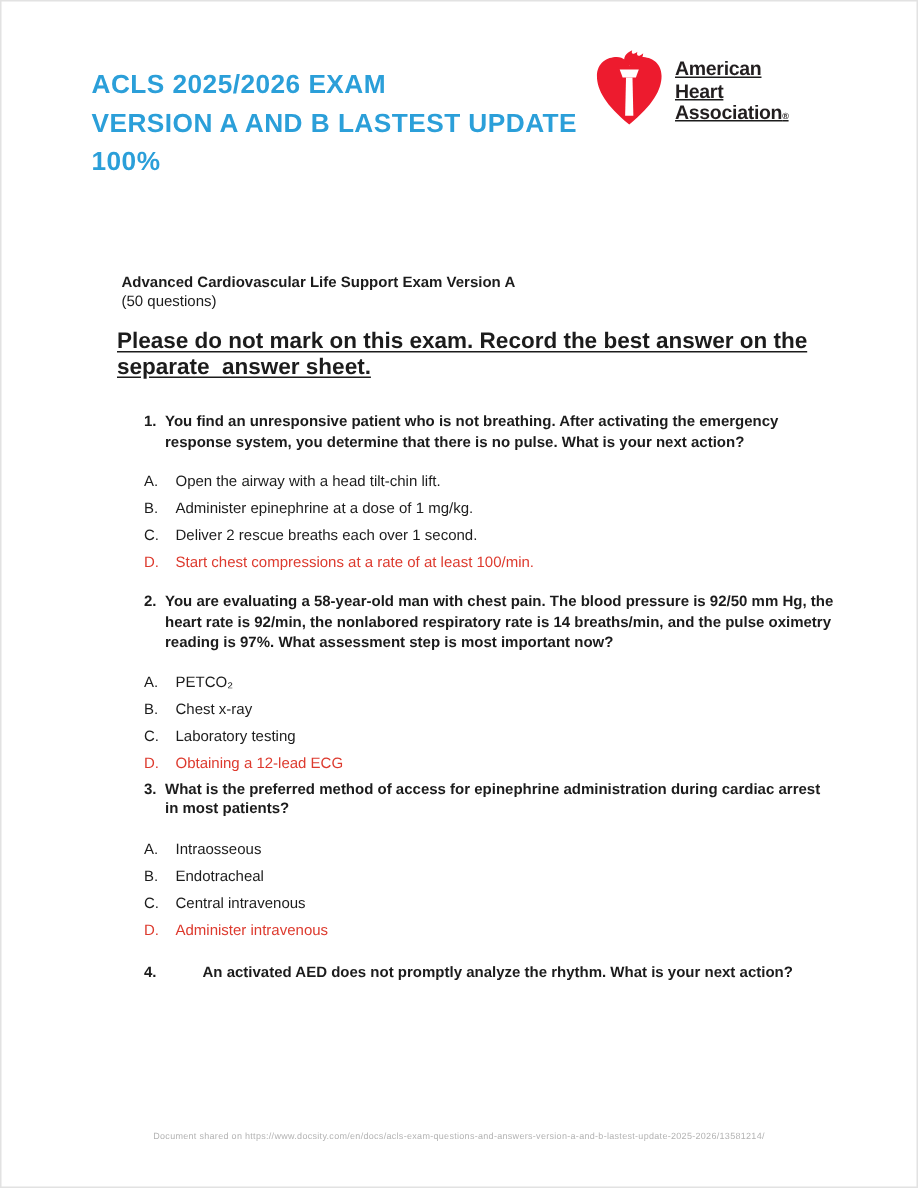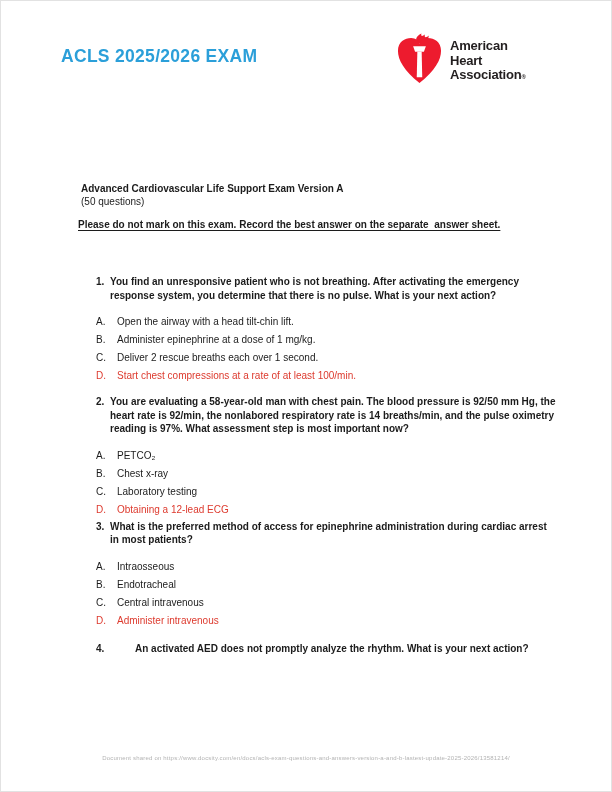--- a/index.html
+++ b/index.html
@@ -16,35 +16,35 @@
   .title-block{
     position:absolute;left:61px;top:44px;width:370px;
     font-family:Liberation Sans, sans-serif;
     font-weight:bold;
     font-size:17.5px;line-height:25.5px;
     letter-spacing:0.3px;
     color:#2b9fd9;
   }
   .logo{
     position:absolute;left:396px;top:33px;
-    display:flex;align-items:flex-start;
+    display:flex;align-items:flex-start;text-decoration:underline;
   }
   .logo-heart{width:47px;height:53px;display:block;}
   .logo-text{
     margin-left:7px;margin-top:6px;
     font-weight:bold;font-size:13px;line-height:14.5px;
     color:#221e1f;letter-spacing:-0.2px;
   }
   .logo-reg{font-size:6px;vertical-align:baseline;}
   
   .exam-info{position:absolute;left:78px;top:182px;width:470px;font-size:10px;}
   .exam-heading{font-weight:bold;margin-left:3px;line-height:13px;}
   .exam-sub{margin-left:3px;line-height:13px;}
   .instruction{
-    margin-top:11px;font-weight:bold;font-size:10px;
+    margin-top:11px;font-weight:bold;font-size:15px;
     text-decoration:underline;
     text-underline-offset:2px;
   }
   
   .questions{position:absolute;left:96px;top:275px;width:462px;}
   .question{margin:0;}
   .q-head{display:flex;font-weight:bold;font-size:10px;line-height:13.5px;margin-bottom:12px;}
   .q-num{flex:0 0 14px;}
   .q-wide .q-num{flex:0 0 39px;}
   .q-text{flex:1;}
@@ -62,20 +62,21 @@
     color:#b3b3b3;
   }
 </style>
 </head>
 <body>
 
 <div class="page">
 
   <div class="title-block">
     <div>ACLS 2025/2026 EXAM</div>
+    <div>VERSION A AND B LASTEST UPDATE 100%</div>
   </div>
 
   <div class="logo">
     <svg class="logo-heart" viewBox="0 0 48 54" xmlns="http://www.w3.org/2000/svg">
 
       <path d="M21,10 C19.5,5.5 21.5,2.5 26,0.5 C25,3.5 27,3.5 29.5,1.5 C28.5,5.5 31.5,4.5 33.5,2.5 C33,7.5 30.5,9.5 27,11.5 Z" fill="#ed1b2e"></path>
       <path d="M23.5,9 L22,4.5 L24.5,6 L25,2 L26.5,6 Z" fill="#ed1b2e"></path>
 
       <path d="M24,51 C8,38 2,27.5 2,18 C2,9 9,5 15.5,5 C20,5 23,8 24,11 C25,8 28,5 32.5,5 C39,5 46,9 46,18 C46,27.5 40,38 24,51 Z" fill="#ed1b2e"></path>
 

